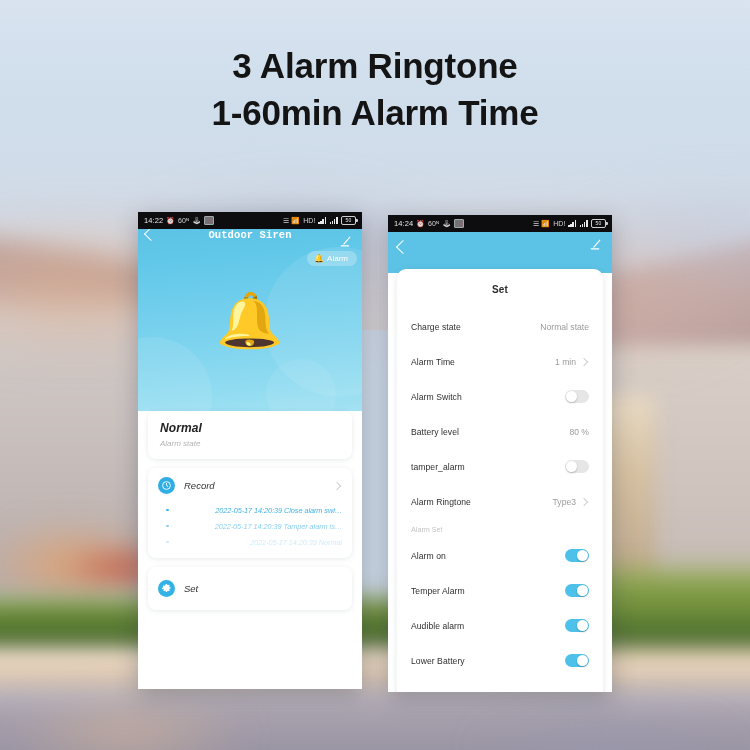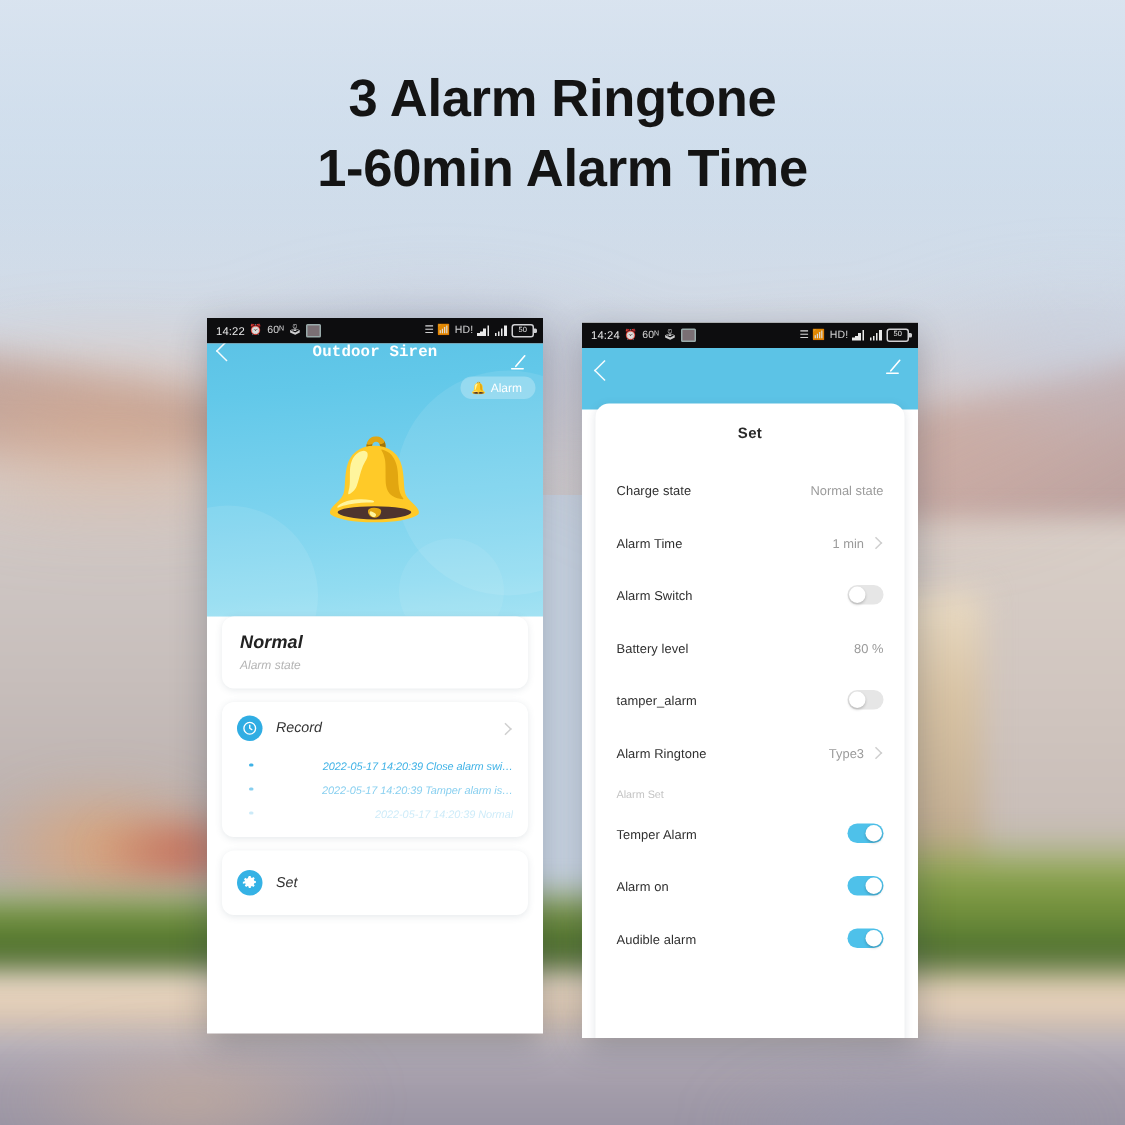--- a/index.html
+++ b/index.html
@@ -457,34 +457,40 @@
       <span class="set-lbl">Alarm Ringtone</span>
       <span class="set-val">
         <span>Type3</span>
         <span class="chev-r"></span>
       </span>
     </div>
 
     <div class="sec-hdr">Alarm Set</div>
 
     <div class="set-row">
+      <span class="set-lbl">Alarm on</span>
+      <span class="tgl on">
+          <span class="knob"></span>
+        </span>
+    </div>
+
+    <div class="set-row">
       <span class="set-lbl">Temper Alarm</span>
       <span class="tgl on">
           <span class="knob"></span>
         </span>
     </div>
 
     <div class="set-row">
-      <span class="set-lbl">Alarm on</span>
-      <span class="tgl on">
-          <span class="knob"></span>
-        </span>
-    </div>
-
-    <div class="set-row">
       <span class="set-lbl">Audible alarm</span>
       <span class="tgl on">
           <span class="knob"></span>
         </span>
     </div>
 
+    <div class="set-row">
+      <span class="set-lbl">Lower Battery</span>
+      <span class="tgl on">
+          <span class="knob"></span>
+        </span>
+    </div>
   </div>
 </div>
 
 </body></html>

